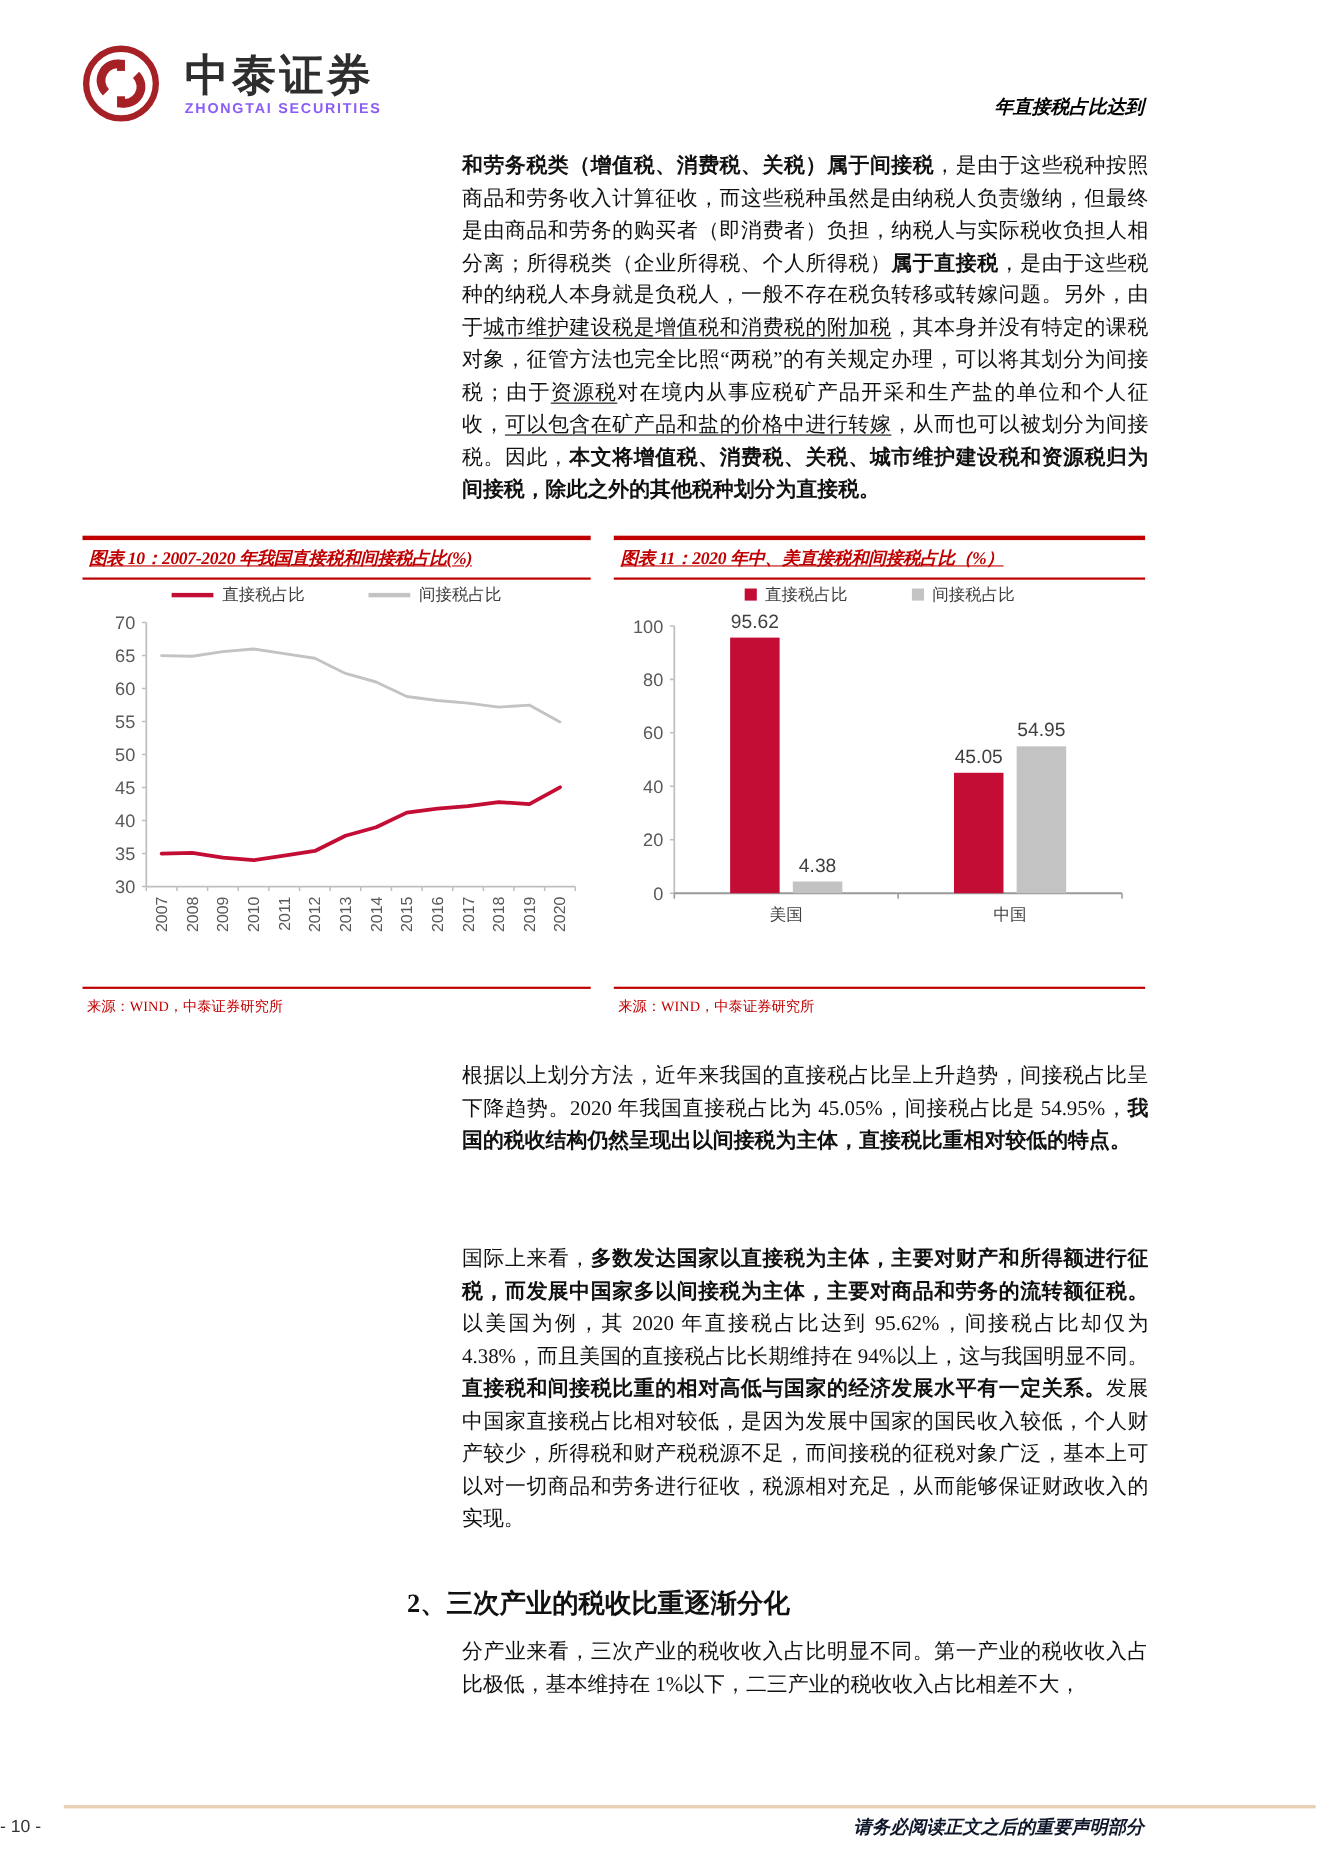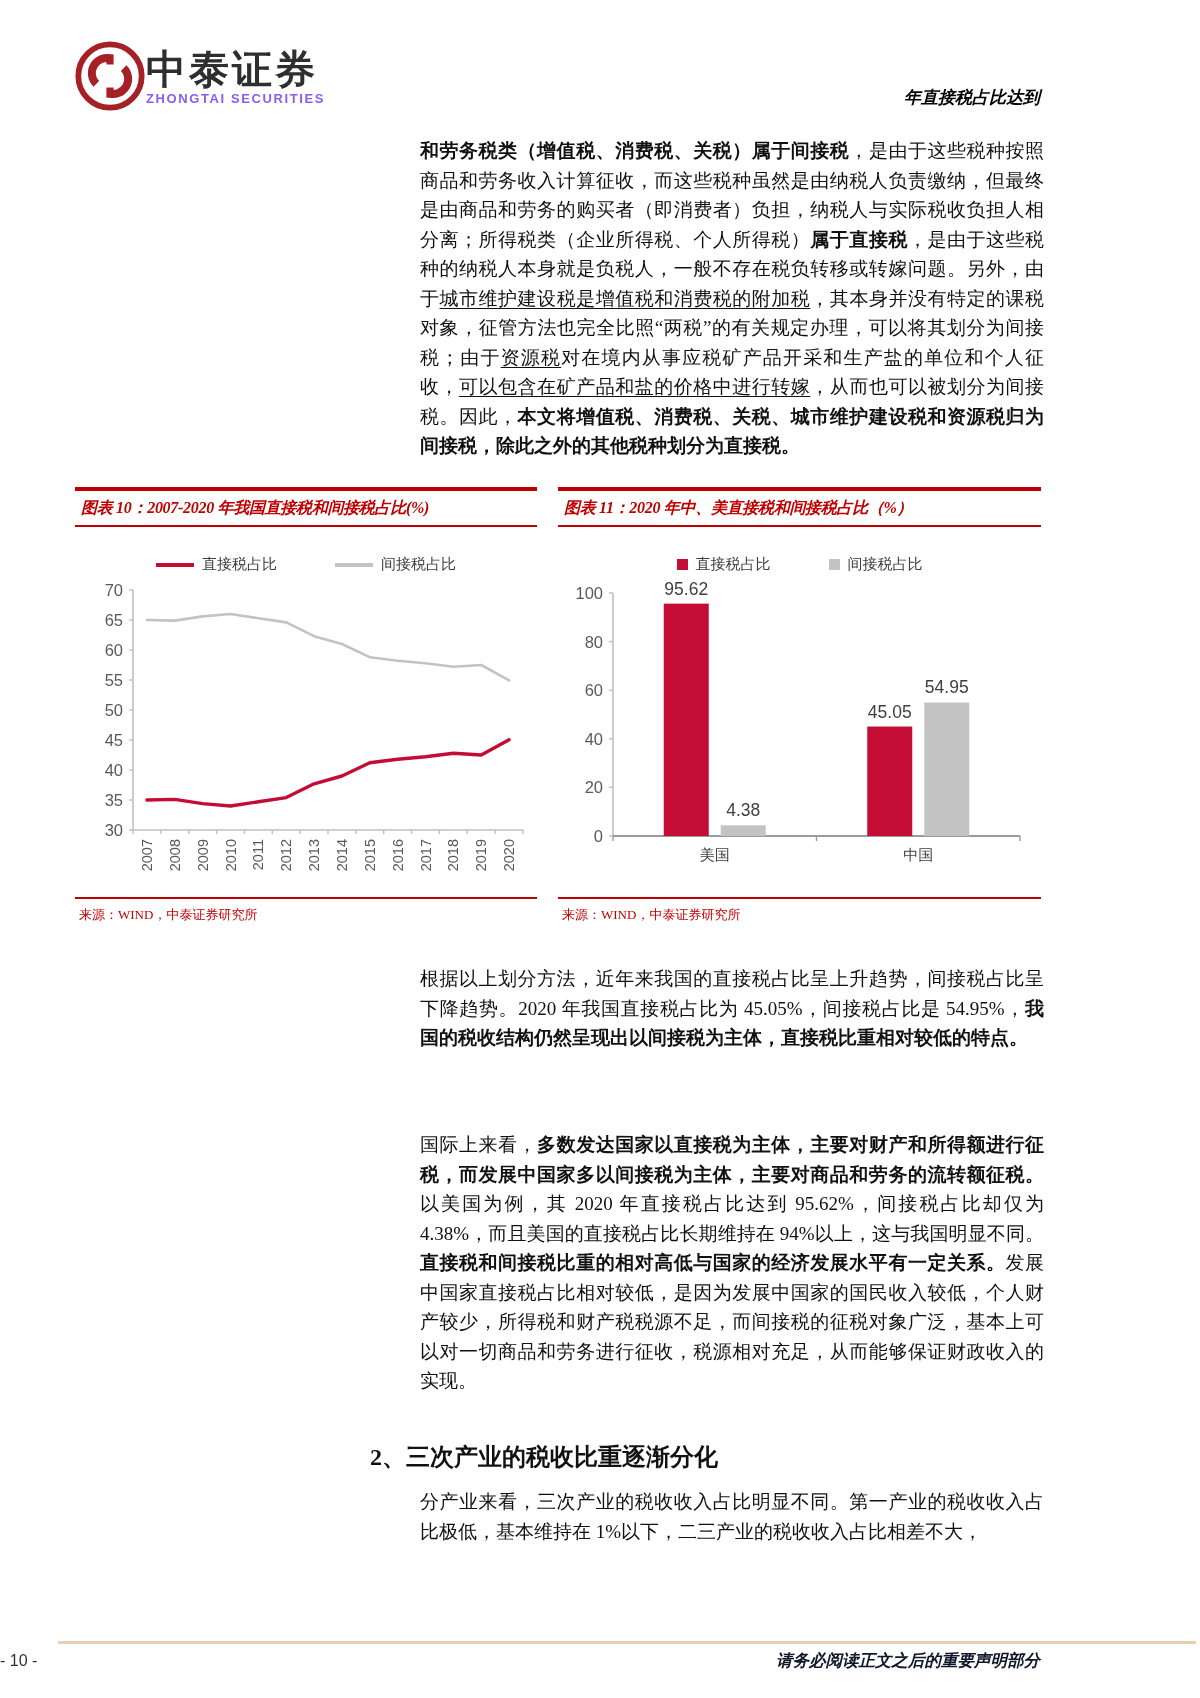--- a/index.html
+++ b/index.html
@@ -1,21 +1,21 @@
 <!DOCTYPE html>
 <html><head>
 <meta charset="utf-8">
 <style>
   html,body{margin:0;padding:0;background:#fff;}
   .page{position:relative;width:1200px;height:1698px;background:#fff;overflow:hidden;
         font-family:"Liberation Serif",serif;color:#111;}
   
   .hdr-logo{position:absolute;left:74px;top:40px;display:flex;align-items:center;}
   .logo-mark{width:72px;height:72px;}
-  .brand{margin-left:0;}
+  .brand{margin-left:22px;}
   .brand-cn{font-size:40px;font-weight:bold;color:#2e2e2e;letter-spacing:3px;line-height:1.1;
             font-family:"Liberation Sans",sans-serif;}
   .brand-en{font-size:13px;font-weight:bold;color:#8b5cf6;letter-spacing:1.6px;
             font-family:"Liberation Sans",sans-serif;}
   .hdr-right{position:absolute;right:160px;top:86px;font-size:17px;font-weight:bold;
              font-style:italic;color:#000;}
   
   .para{position:absolute;left:420px;width:624px;font-size:19px;line-height:29.5px;
         text-align:justify;margin:0;}
   .b{font-weight:bold;}
@@ -24,24 +24,24 @@
   .pA{top:964px;}
   .pB{top:1130px;}
   .pC{top:1487px;}
   .sec-h{position:absolute;left:370px;top:1441px;font-size:24px;font-weight:bold;margin:0;text-align:right;}
   
   .fig{position:absolute;top:487px;height:412px;background:#fff;}
   .fig10{left:75px;width:462px;}
   .fig11{left:558px;width:483px;}
   .fig-topbar{height:4px;width:100%;}
   .fig-title{white-space:nowrap;overflow:visible;font-size:16px;font-weight:bold;font-style:italic;
-             padding:7px 4px 6px 6px;letter-spacing:-0.3px;}
+             padding:7px 4px 6px 6px;letter-spacing:-0.3px;text-decoration:underline;}
   .fig-rule{height:2px;width:100%;}
   .fig-rule-bottom{position:absolute;bottom:0;left:0;height:2px;width:100%;}
-  .legend{display:flex;justify-content:center;align-items:center;gap:58px;margin:28px 0 4px 0;
+  .legend{display:flex;justify-content:center;align-items:center;gap:58px;margin:4px 0 4px 0;
           font-size:15px;color:#3d3d3d;}
   .legend .li{display:flex;align-items:center;gap:8px;}
   .sw-line{width:38px;height:4px;display:inline-block;}
   .sw-box{width:11px;height:11px;display:inline-block;}
   .fig-source{position:absolute;top:calc(100% + 7px);left:4px;font-size:13px;}
   svg text{font-family:"Liberation Sans",sans-serif;}
   
   .footer-line{position:absolute;left:58px;top:1641px;width:1138px;height:0;
                border-top:3px solid #e7cfb4;}
   .footer-pageno{position:absolute;left:0;top:1652px;width:1200px;text-align:left;

